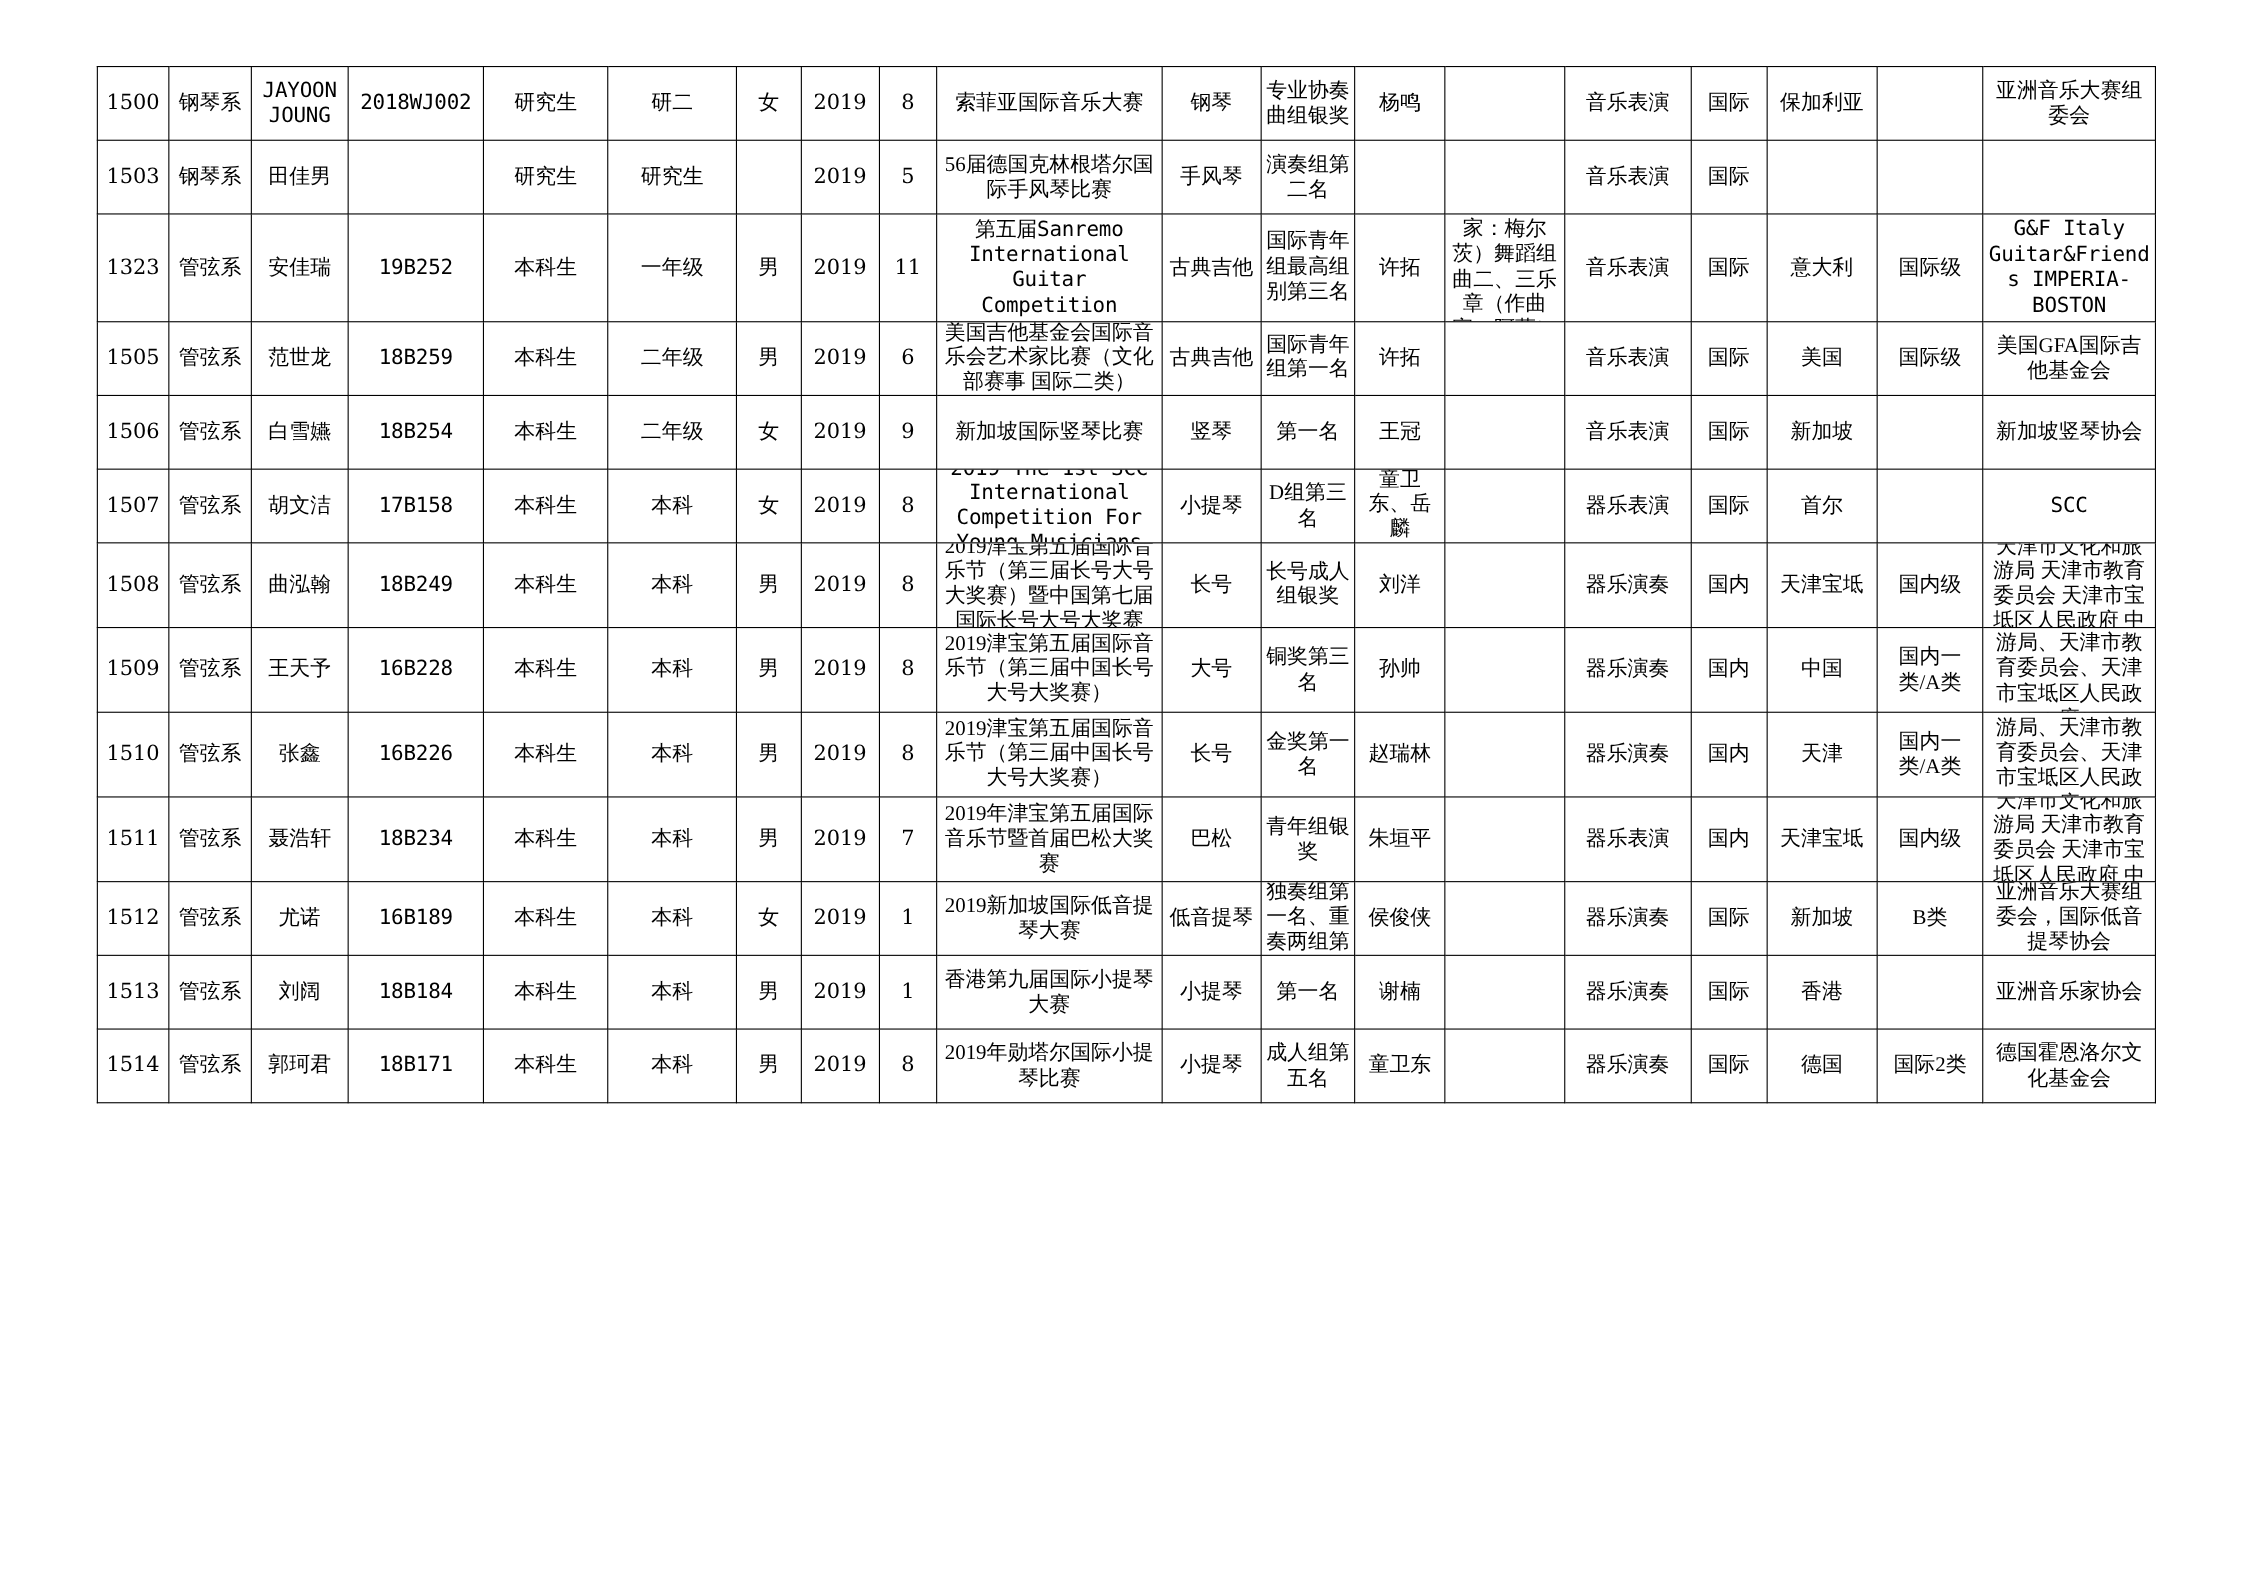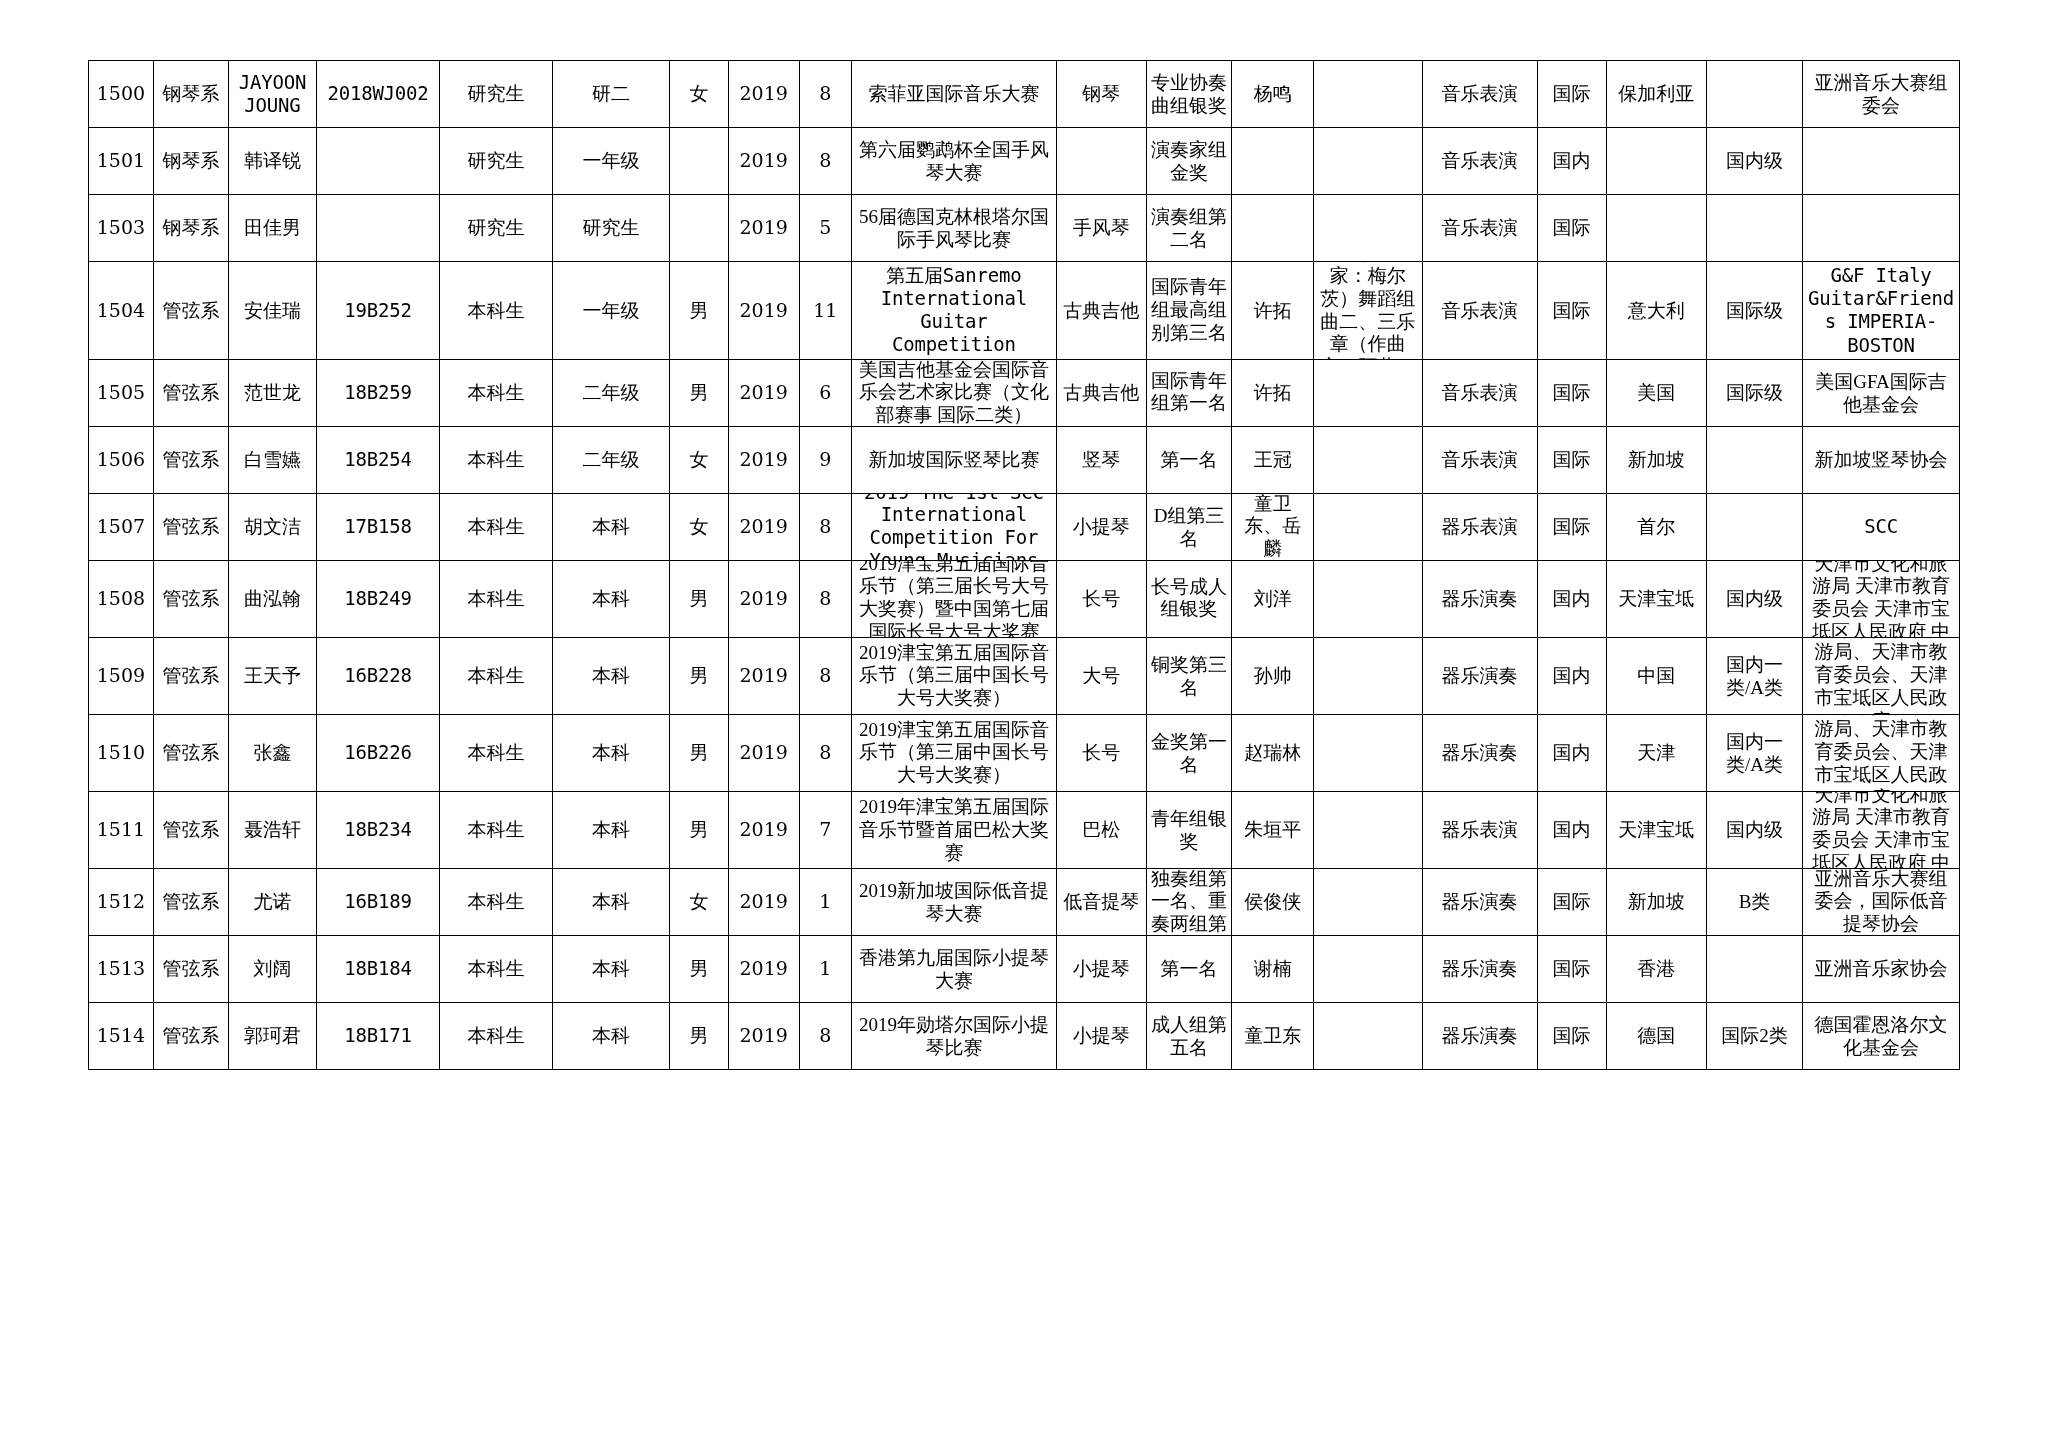--- a/index.html
+++ b/index.html
@@ -127,41 +127,20 @@
         <td>专业协奏曲组银奖</td>
         <td>杨鸣</td>
         <td></td>
         <td>音乐表演</td>
         <td>国际</td>
         <td>保加利亚</td>
         <td></td>
         <td>亚洲音乐大赛组委会</td>
       </tr>
 
-      <tr class="r-short">
-        <td class="mono-num">1501</td>
-        <td>钢琴系</td>
-        <td>韩译锐</td>
-        <td class="latin"></td>
-        <td>研究生</td>
-        <td>一年级</td>
-        <td></td>
-        <td class="mono-num">2019</td>
-        <td class="mono-num">8</td>
-        <td>第六届鹦鹉杯全国手风琴大赛</td>
-        <td></td>
-        <td>演奏家组金奖</td>
-        <td></td>
-        <td></td>
-        <td>音乐表演</td>
-        <td>国内</td>
-        <td></td>
-        <td>国内级</td>
-        <td></td>
-      </tr>
 
 
       <tr class="r-short">
         <td class="mono-num">1503</td>
         <td>钢琴系</td>
         <td>田佳男</td>
         <td class="latin"></td>
         <td>研究生</td>
         <td>研究生</td>
         <td></td>
@@ -173,21 +152,21 @@
         <td></td>
         <td></td>
         <td>音乐表演</td>
         <td>国际</td>
         <td></td>
         <td></td>
         <td></td>
       </tr>
 
       <tr class="r-short">
-        <td class="mono-num">1504</td>
+        <td class="mono-num">1323</td>
         <td>管弦系</td>
         <td>安佳瑞</td>
         <td class="latin">19B252</td>
         <td>本科生</td>
         <td>一年级</td>
         <td>男</td>
         <td class="mono-num">2019</td>
         <td class="mono-num">11</td>
         <td class="latin overflow-cell">
             <span class="cellwrap">第五届Sanremo International Guitar Competition</span>

